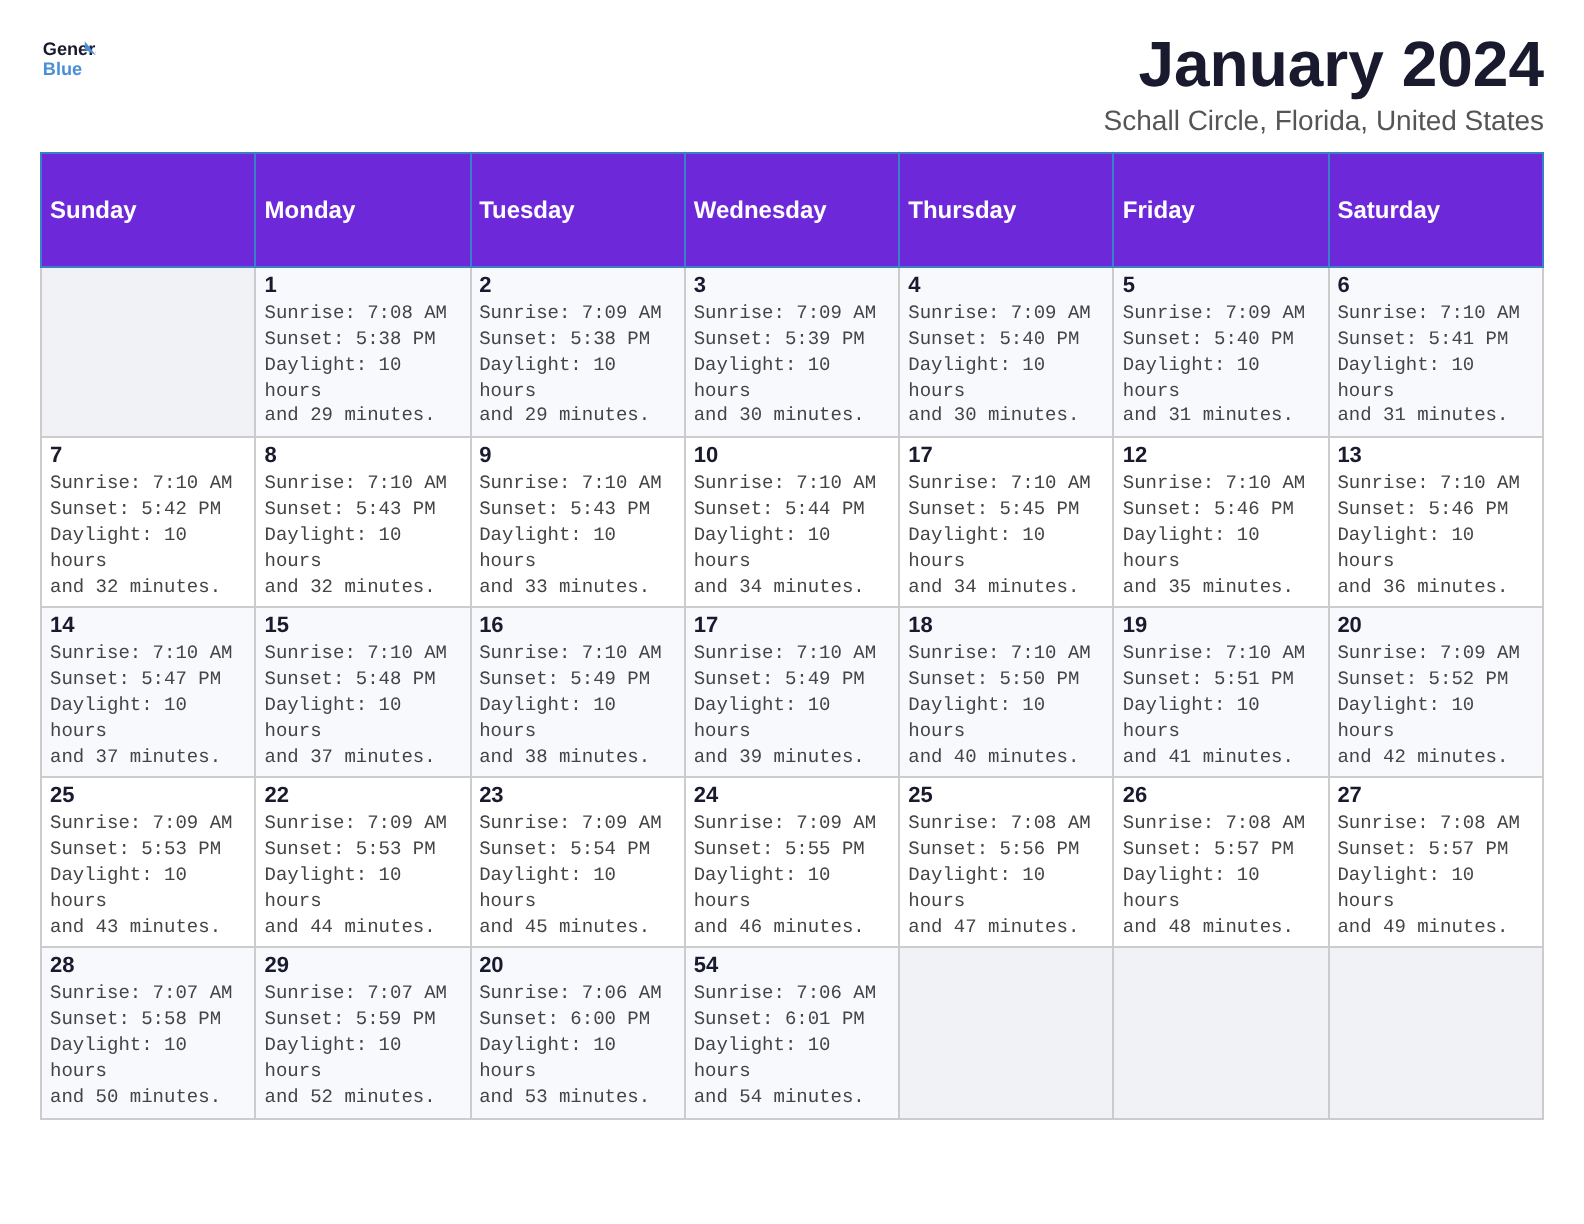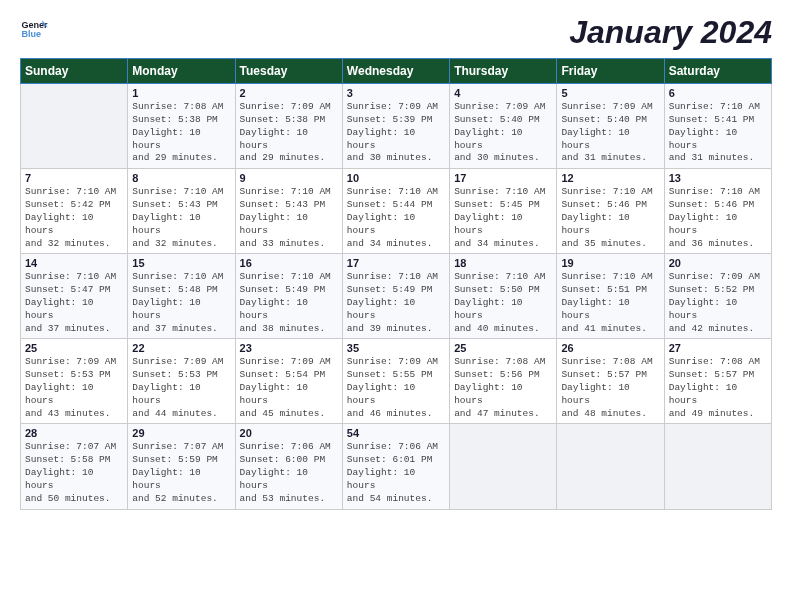--- a/index.html
+++ b/index.html
@@ -25,44 +25,43 @@
       display: flex;
       align-items: center;
       gap: 4px;
     }
     .logo-icon {
       width: 28px;
       height: 28px;
     }
     .title-area {
       text-align: right;
-      font-style: italic;
     }
     .main-title {
       font-size: 32px;
       font-weight: bold;
       color: #1a1a2e;
       line-height: 1.1;
     }
     .subtitle {
       font-size: 14px;
       color: #555;
       margin-top: 2px;
     }
     .calendar {
       width: 100%;
       border-collapse: collapse;
       table-layout: fixed;
     }
     .calendar thead tr th {
-      background: #14532d;
+      background: #6d28d9;
       color: #fff;
       font-size: 12px;
       font-weight: bold;
-      padding: 5px 4px;
+      padding: 21px 4px;
       text-align: left;
       border: 1px solid #3a80c9;
     }
     .calendar tbody tr td {
       border: 1px solid #ccc;
       vertical-align: top;
       padding: 3px 4px;
       font-size: 10px;
       color: #333;
       height: 80px;
@@ -98,20 +97,21 @@
   <div class="header-area">
     <div class="logo">
       <svg class="logo-icon" viewBox="0 0 40 40" xmlns="http://www.w3.org/2000/svg">
         <text x="2" y="18" font-size="13" font-weight="bold" fill="#1a1a2e" font-family="Arial">General</text>
         <text x="2" y="32" font-size="13" font-weight="bold" fill="#4a90d9" font-family="Arial">Blue</text>
         <polygon points="32,8 40,18 32,14" fill="#4a90d9"></polygon>
       </svg>
     </div>
     <div class="title-area">
       <div class="main-title">January 2024</div>
+      <div class="subtitle">Schall Circle, Florida, United States</div>
     </div>
   </div>
 
   <table class="calendar">
     <thead>
       <tr>
         <th>Sunday</th>
         <th>Monday</th>
         <th>Tuesday</th>
         <th>Wednesday</th>
@@ -215,21 +215,21 @@
           </td>
           <td>
             <span class="day-number">22</span>
             <div class="day-info">Sunrise: 7:09 AM<br>Sunset: 5:53 PM<br>Daylight: 10 hours<br>and 44 minutes.</div>
           </td>
           <td>
             <span class="day-number">23</span>
             <div class="day-info">Sunrise: 7:09 AM<br>Sunset: 5:54 PM<br>Daylight: 10 hours<br>and 45 minutes.</div>
           </td>
           <td>
-            <span class="day-number">35</span>
+            <span class="day-number">24</span>
             <div class="day-info">Sunrise: 7:09 AM<br>Sunset: 5:55 PM<br>Daylight: 10 hours<br>and 46 minutes.</div>
           </td>
           <td>
             <span class="day-number">25</span>
             <div class="day-info">Sunrise: 7:08 AM<br>Sunset: 5:56 PM<br>Daylight: 10 hours<br>and 47 minutes.</div>
           </td>
           <td>
             <span class="day-number">26</span>
             <div class="day-info">Sunrise: 7:08 AM<br>Sunset: 5:57 PM<br>Daylight: 10 hours<br>and 48 minutes.</div>
           </td>

